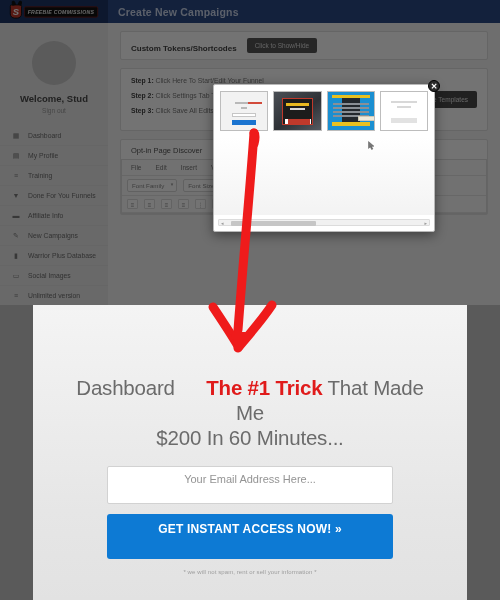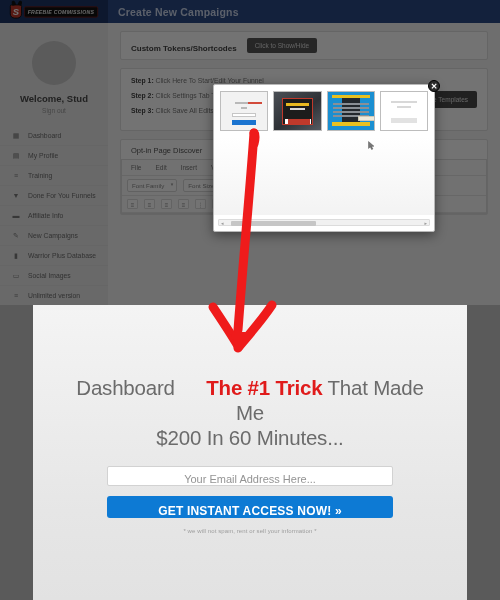--- a/index.html
+++ b/index.html
@@ -107,26 +107,26 @@
   .cursor { position:absolute; left:368px; top:141px; width:7px; height:9px; z-index:7; }
 
   
   .landing { position:absolute; left:0; top:305px; width:500px; height:295px; background:#5a5a5a; }
   .lp-page { position:absolute; left:33px; top:0; width:434px; height:295px; background:linear-gradient(#f4f4f4,#e6e6e6 70%,#e2e2e2); }
   .lp-inner { padding:70px 30px 0; text-align:center; }
   .lp-h1 { font-size:20.5px; color:#6b6b6b; line-height:1.22; font-weight:normal; letter-spacing:-.2px; }
   .lp-h1 .red { color:#e01b1b; font-weight:bold;margin-left:26px; }
   .lp-sub { font-size:8.5px; color:#5d5d5d; font-weight:bold; margin-top:13px; }
   .lp-input {
-    display:block; width:286px; height:20px; margin:16px auto 0; background:#fff;
+    display:block; width:286px; height:38px; margin:16px auto 0; background:#fff;
     border:1px solid #d2d2d2; border-radius:2px; color:#949494; font-size:11px;
     text-align:center; line-height:24px; font-family:"Liberation Sans", sans-serif;
   }
   .lp-btn {
-    display:block; width:286px; height:22px; margin:10px auto 0; background:#0d7ad4;
+    display:block; width:286px; height:45px; margin:10px auto 0; background:#0d7ad4;
     border:none; border-radius:3px; color:#fff; font-size:12px; font-weight:bold;
     letter-spacing:.2px; line-height:30px; font-family:"Liberation Sans", sans-serif;
   }
   .lp-note { font-size:6px; color:#9d9d9d; margin-top:10px; letter-spacing:.1px; }
 
   .arrow-svg { position:absolute; left:0; top:0; width:500px; height:600px; z-index:8; pointer-events:none; }
 </style>
 </head>
 <body>
 

